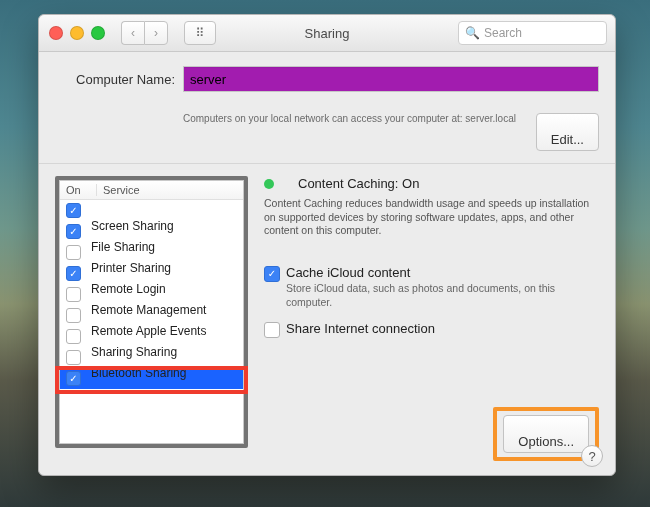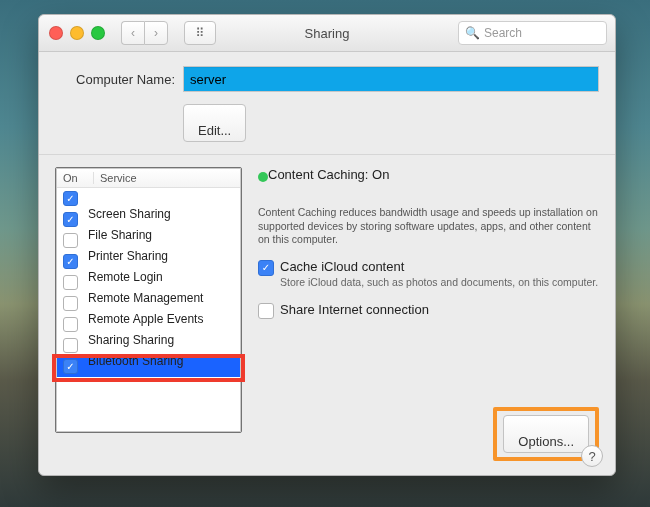--- a/index.html
+++ b/index.html
@@ -104,33 +104,33 @@
   .content {
     flex: 1;
     padding: 14px 16px 10px 16px;
     display: flex;
     flex-direction: column;
   }
   .compname-row {
     display: flex;
     align-items: center;
     gap: 8px;
-    margin-bottom: 12px;
+    margin-bottom: 21px;
   }
   .compname-row .label {
     width: 120px;
     text-align: right;
     color:#333;
   }
   .compname-row input {
     flex: 1;
     height: 20px;
     border: 1px solid #c6c6c6;
     border-radius: 0;
-    background: #0ea5e9;
+    background: #a21caf;
     font-size: 13px;
     padding: 2px 6px;
     box-shadow: inset 0 1px 1px rgba(0,0,0,0.06);
   }
   .subrow {
     display: flex;
     align-items: flex-start;
     margin-bottom: 12px;
   }
   .subrow .spacer { width: 128px; }
@@ -157,21 +157,21 @@
     margin: 0 -16px 12px -16px;
   }
   .main-row {
     display: flex;
     gap: 16px;
     flex: 1;
     min-height: 0;
   }
   
   .service-outer {
-    border: 1px solid #737373;
+    border: 4px solid #737373;
     border-radius: 2px;
     width: 185px;
     height: 264px;
     position: relative;
     flex-shrink: 0;
   }
   .service-list {
     width: 100%;
     height: 100%;
     background: #fff;
@@ -224,33 +224,33 @@
     pointer-events: none;
   }
   
   .detail {
     flex: 1;
     display:flex;
     flex-direction: column;
     font-size: 12px;
   }
   .status-line {
-    display:flex; align-items:flex-end; gap:0;
-    margin-bottom: 24px;
+    display:flex; align-items:center; gap:24px;
+    margin-bottom: 6px;
   }
   .status-dot {
     width:10px; height:10px; border-radius:50%;
     background:#34c759;
   }
   .status-text { font-size: 13px; color:#222; }
   .desc {
     font-size: 10.5px;
     color:#555;
     line-height:1.3;
-    margin-bottom: 12px;
+    margin-bottom: 27px;
   }
   .option-row {
     display:flex;
     gap:6px;
     margin-bottom: 12px;
   }
   .option-row .cb {
     width: 14px; height: 14px;
     border: 1px solid #b3b3b3;
     border-radius: 3px;
@@ -322,20 +322,21 @@
     </div>
 
     <div class="content">
 
       <div class="compname-row">
         <span class="label">Computer Name:</span>
         <input type="text" value="server" style="">
       </div>
       <div class="subrow">
         <div class="spacer"></div>
+        <div class="help">Computers on your local network can access your computer at: server.local</div>
         <button class="mac-btn">Edit...</button>
       </div>
 
       <div class="divider"></div>
 
       <div class="main-row">
 
         <div class="service-outer">
           <div class="service-list">
             <div class="service-header">

